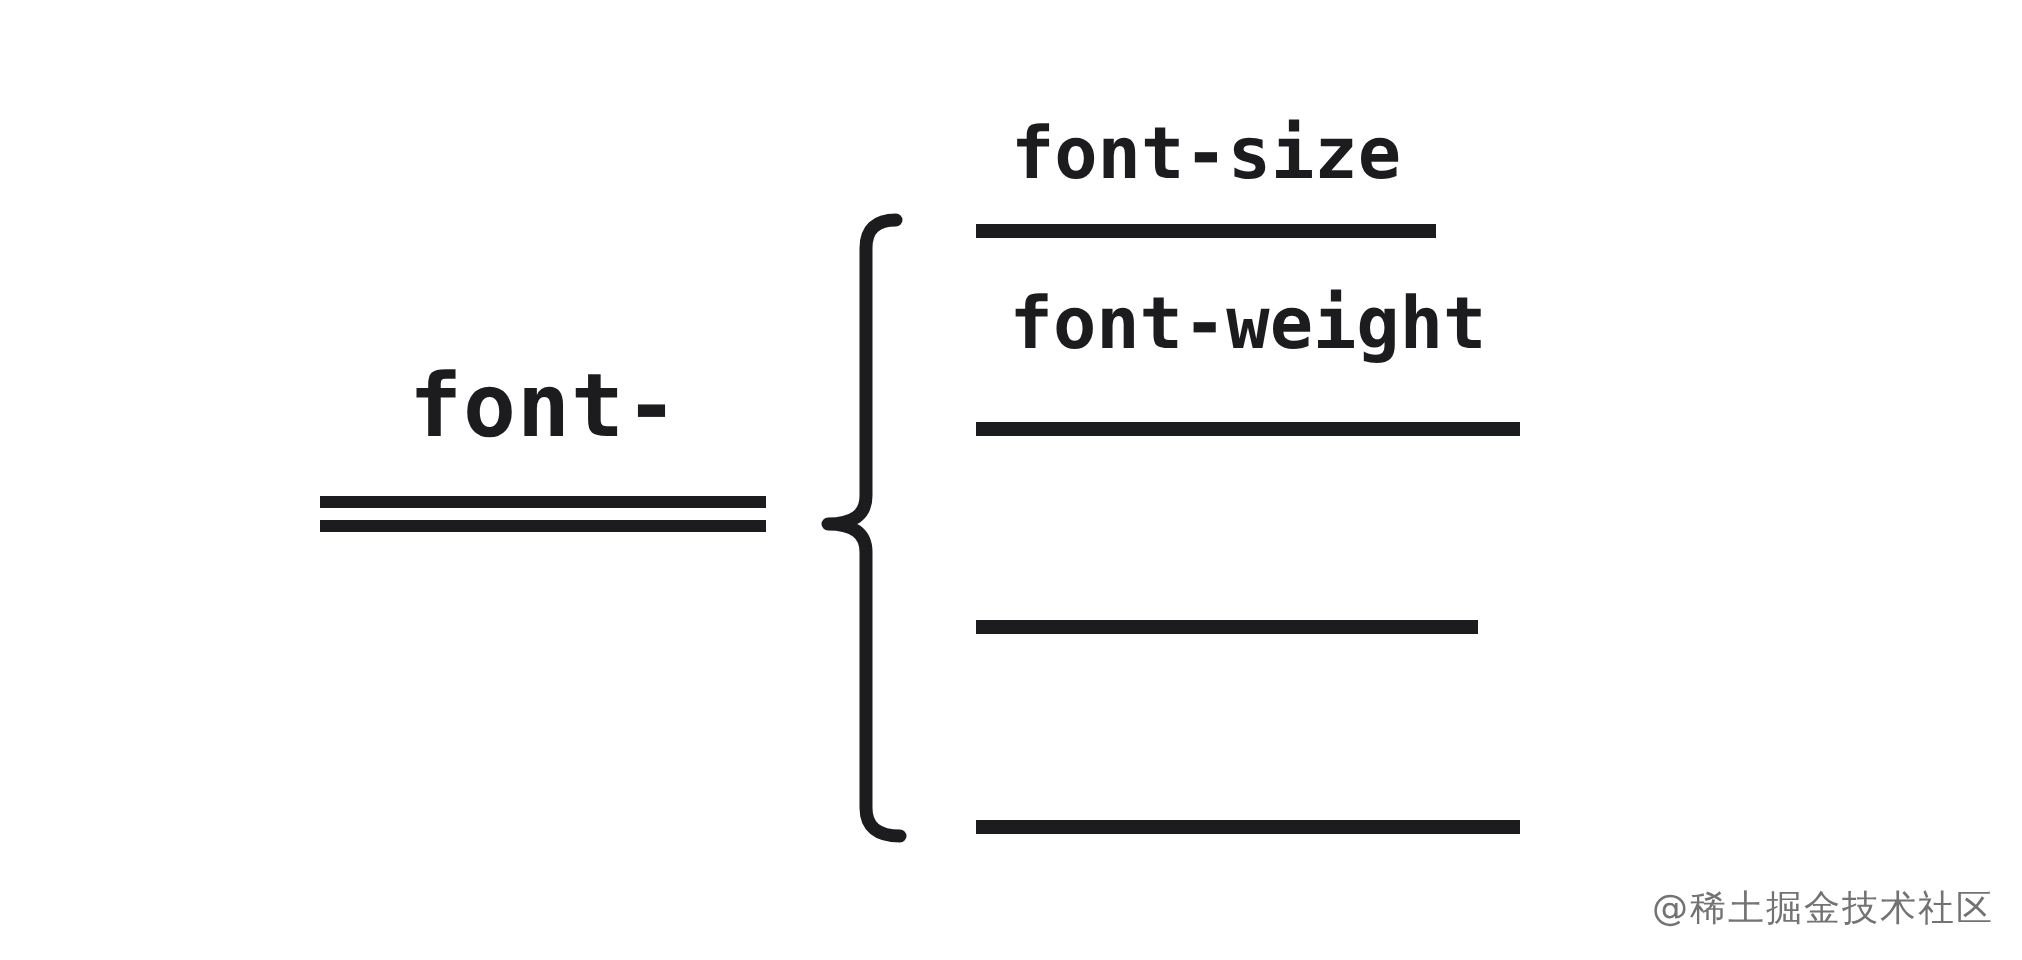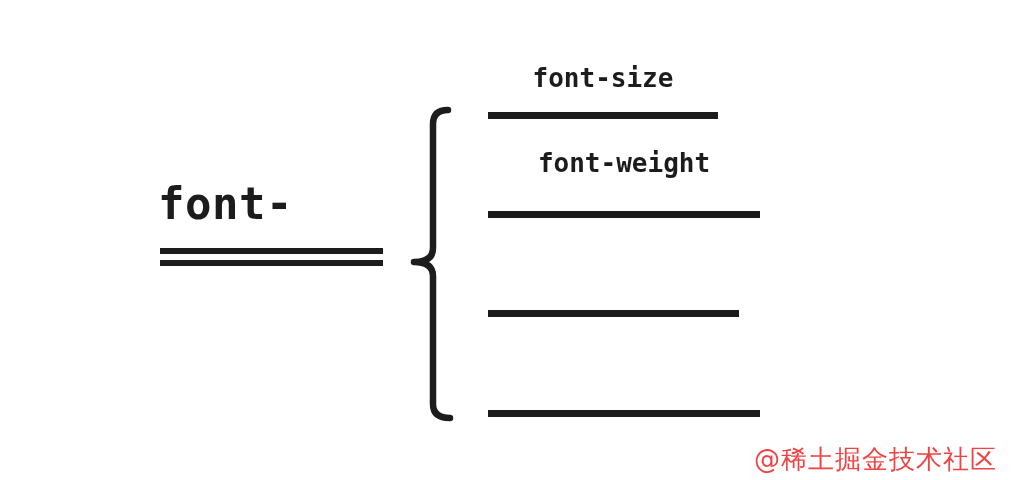--- a/index.html
+++ b/index.html
@@ -18,21 +18,21 @@
   }
   .root-label {
     position: absolute;
     left: 158px;
     top: 180px;
     width: 228px;
     height: 48px;
     line-height: 48px;
     font-size: 44px;
     font-weight: bold;
-    text-align: left;
+    text-align: center;
     letter-spacing: 0.5px;
     white-space: nowrap;
   }
   .root-double-underline {
     position: absolute;
     left: 160px;
     top: 248px;
     width: 223px;
     height: 18px;
     box-sizing: border-box;
@@ -44,21 +44,21 @@
     left: 405px;
     top: 98px;
     width: 60px;
     height: 334px;
   }
   .prop-label {
     position: absolute;
     left: 488px;
     height: 52px;
     line-height: 52px;
-    font-size: 26px;
+    font-size: 36px;
     font-weight: bold;
     text-align: center;
     white-space: nowrap;
   }
   .prop-underline {
     position: absolute;
     left: 488px;
     height: 7px;
     background: #1c1c1e;
   }
@@ -68,22 +68,22 @@
   .ul-2  { top: 211px; width: 272px; }
   .lbl-3 { top: 252px; width: 251px; }
   .ul-3  { top: 310px; width: 251px; }
   .lbl-4 { top: 352px; width: 272px; }
   .ul-4  { top: 410px; width: 272px; }
   .watermark {
     position: absolute;
     right: 14px;
     top: 442px;
     font-family: "DejaVu Sans", "Liberation Sans", sans-serif;
-    font-size: 26px;
-    color: #ef4444;
+    font-size: 18px;
+    color: #737373;
     letter-spacing: 1px;
     white-space: nowrap;
   }
 </style>
 </head>
 <body>
 
 <div class="canvas">
 
   <div class="root-label">font-</div>

